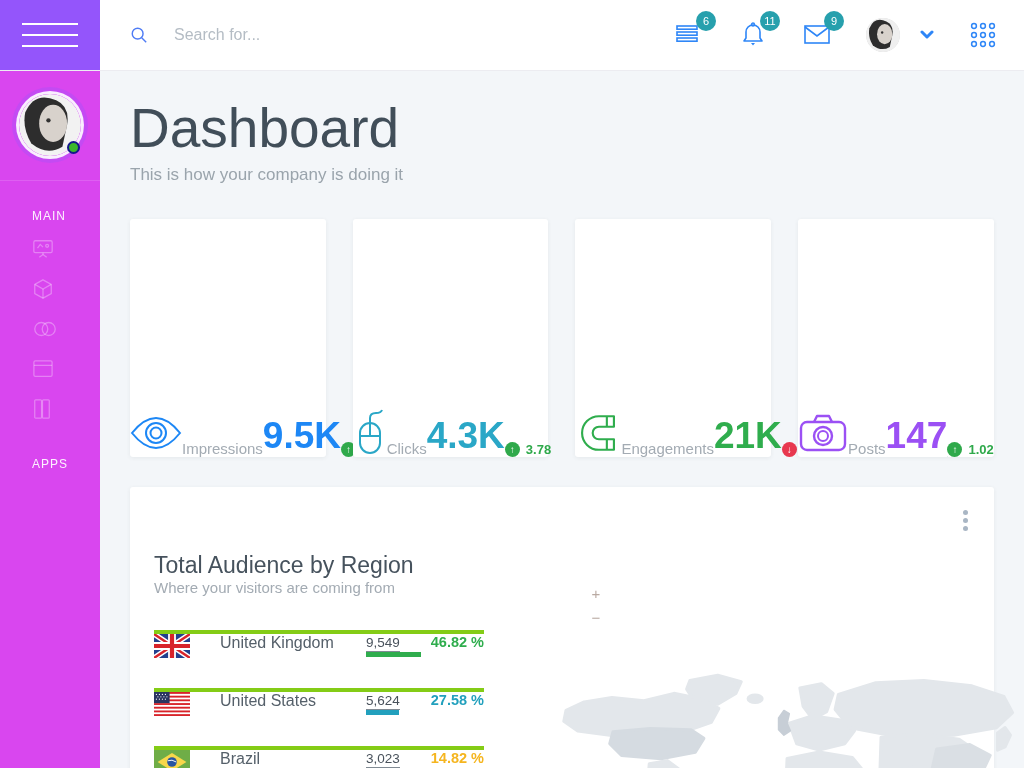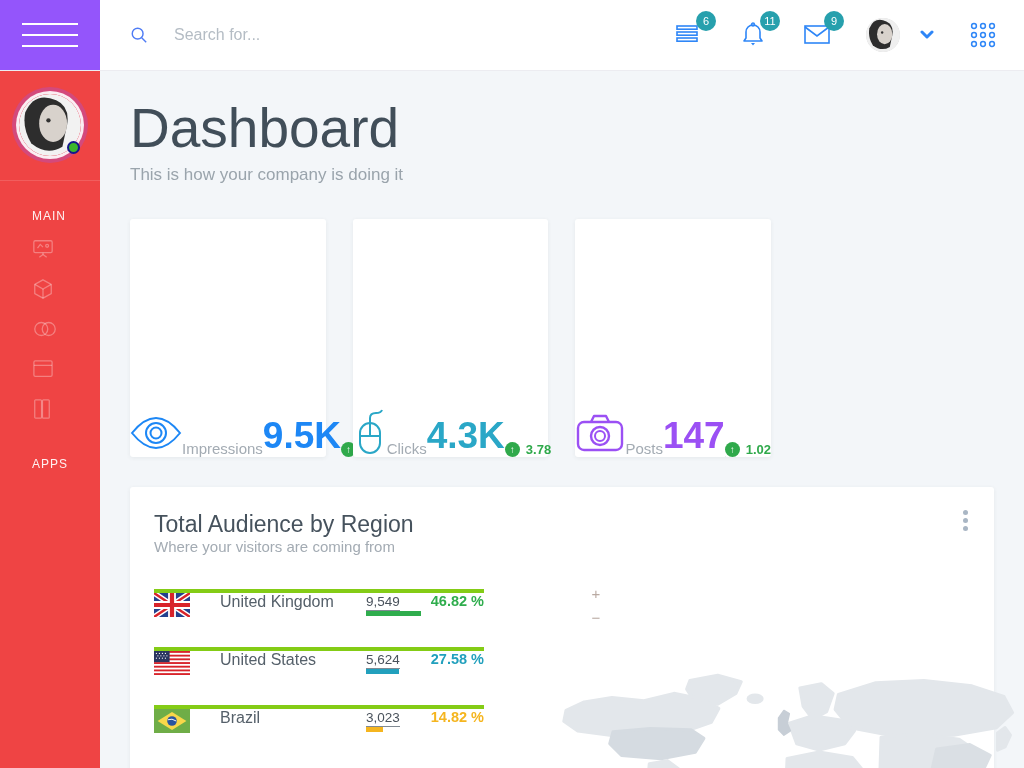--- a/index.html
+++ b/index.html
@@ -18,21 +18,21 @@
                   font-family:"Liberation Sans", sans-serif; background:transparent; }
   .search-input::placeholder { color:#b4bcc4; }
   .top-icons { display:flex; align-items:center; gap:34px; margin-right:26px; }
   .tool { position:relative; width:30px; height:30px; display:flex; align-items:center; justify-content:center; cursor:pointer; }
   .badge { position:absolute; top:-9px; right:-12px; min-width:20px; height:20px; padding:0 4px; border-radius:10px;
            background:#27a0ad; color:#fff; font-size:11px; display:flex; align-items:center; justify-content:center; }
   .avatar-sm { width:34px; height:34px; border-radius:50%; overflow:hidden; background:#ddd; cursor:pointer; }
   .chev { margin-left:-14px; cursor:pointer; display:flex; }
 
   
-  .sidebar { position:fixed; top:70px; left:0; width:100px; height:698px; background:#ef4444; z-index:15; }
+  .sidebar { position:fixed; top:70px; left:0; width:100px; height:698px; background:#d946ef; z-index:15; }
   .side-avatar { position:relative; width:62px; height:62px; margin:24px auto 0; border-radius:50%;
                  box-shadow:0 0 0 3px rgba(255,255,255,.9), 0 0 0 7px rgba(148,85,251,.30); }
   .side-avatar .ph { width:62px; height:62px; border-radius:50%; overflow:hidden; display:block; }
   .status-dot { position:absolute; right:1px; bottom:2px; width:13px; height:13px; border-radius:50%;
                 background:#3cb72c; border:2px solid #15178b; }
   .side-divider { height:1px; background:rgba(255,255,255,.14); margin-top:24px; }
   .side-label { color:rgba(255,255,255,.92); font-size:12px; letter-spacing:1px; margin:28px 0 6px 32px; }
   .side-nav { list-style:none; }
   .side-nav li { height:40px; display:flex; align-items:center; padding-left:32px; cursor:pointer; }
   .side-nav svg { stroke:rgba(255,255,255,.32); fill:none; stroke-width:1.4; }
@@ -51,21 +51,21 @@
   .stat-label { font-size:15px; color:#a3abb3; margin-top:12px; font-weight:300; }
   .stat-value { font-size:37px; font-weight:bold; }
   .stat-hr { width:78px; height:1px; background:#e8ecef; margin-top:26px; }
   .stat-delta { margin-top:14px; font-size:13px; font-weight:bold; display:flex; align-items:center; gap:6px; }
   .delta-ico { width:15px; height:15px; border-radius:50%; color:#fff; font-size:10px; line-height:15px;
                text-align:center; display:inline-block; }
 
   
   .region-card { position:relative; background:#fff; border-radius:3px; box-shadow:0 1px 4px rgba(40,50,60,.07);
                  margin-top:30px; height:400px; padding:24px 24px 0; }
-  .region-title { font-size:23px; color:#46525d; font-weight:300; }
+  .region-title { font-size:23px; color:#46525d; font-weight:300;margin-top:41px; }
   .region-sub { font-size:15px; color:#a3abb3; margin-top:0; font-weight:300; }
   .kebab { position:absolute; top:14px; right:16px; width:26px; height:40px; display:flex; flex-direction:column;
            align-items:center; justify-content:center; gap:3px; cursor:pointer; }
   .kebab i { width:5px; height:5px; border-radius:50%; background:#a9b6c4; }
 
   .country-list { width:330px; margin-top:34px; }
   .country-row { display:flex; align-items:flex-start; border-top:4px solid #84cc16; height:58px; }
   .flag { width:36px; height:24px; flex:0 0 36px; display:block; }
   .country-name { font-size:16px; color:#55606a; font-weight:300; margin-left:30px; flex:1 1 auto; }
   .metric { width:118px; flex:0 0 118px; }
@@ -246,20 +246,36 @@
       </div>
       <div class="stat-label">Clicks</div>
       <div class="stat-value" style="color: rgb(42, 167, 199);">4.3K</div>
       <div class="stat-hr"></div>
       <div class="stat-delta" style="color: rgb(47, 169, 75);">
         <span class="delta-ico" style="background: rgb(47, 169, 75);">↑</span>
         <span>3.78</span>
       </div>
     </div>
 
+    <div class="stat-card">
+      <div class="stat-ico">
+        <svg width="46" height="46" viewBox="0 0 52 52">
+          <path d="M44 7 H27 a19 19 0 0 0 0 38 H44 V33 H27 a7 7 0 0 1 0 -14 H44 z" fill="none" stroke="#2fad4d" stroke-width="2.4" stroke-linejoin="round"></path>
+          <line x1="36" y1="7" x2="36" y2="19" stroke="#2fad4d" stroke-width="2.4"></line>
+          <line x1="36" y1="33" x2="36" y2="45" stroke="#2fad4d" stroke-width="2.4"></line>
+        </svg>
+      </div>
+      <div class="stat-label">Engagements</div>
+      <div class="stat-value" style="color: rgb(47, 173, 77);">21K</div>
+      <div class="stat-hr"></div>
+      <div class="stat-delta" style="color: rgb(232, 56, 79);">
+        <span class="delta-ico" style="background: rgb(232, 56, 79);">↓</span>
+        <span>-2.01</span>
+      </div>
+    </div>
 
     <div class="stat-card">
       <div class="stat-ico">
         <svg width="50" height="40" viewBox="0 0 50 40">
           <rect x="3" y="9" width="44" height="28" rx="6" fill="none" stroke="#9b50f4" stroke-width="2.4"></rect>
           <path d="M16 9 l3 -6 h12 l3 6" fill="none" stroke="#9b50f4" stroke-width="2.4" stroke-linejoin="round"></path>
           <circle cx="25" cy="23" r="9" fill="none" stroke="#9b50f4" stroke-width="2.4"></circle>
           <circle cx="25" cy="23" r="5" fill="none" stroke="#9b50f4" stroke-width="2"></circle>
         </svg>
       </div>

